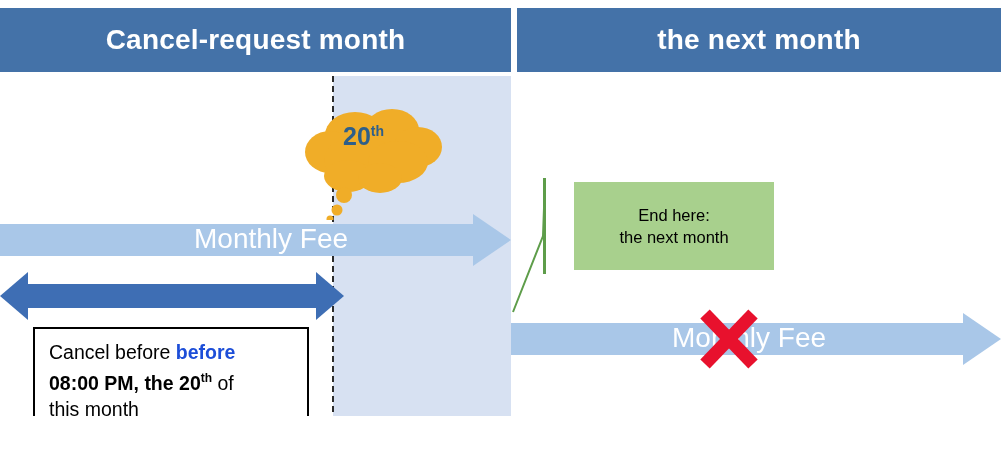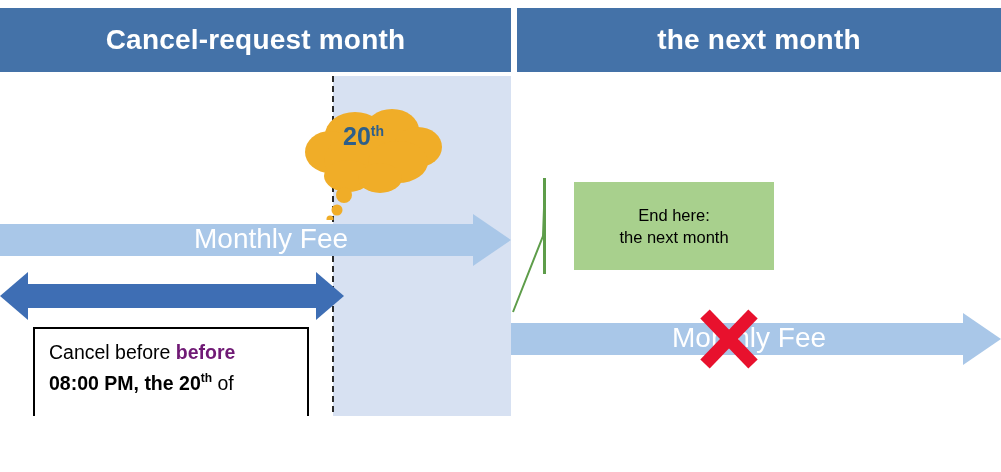--- a/index.html
+++ b/index.html
@@ -134,21 +134,21 @@
     height: 102px;
     border: 2px solid #000000;
     background: #ffffff;
     box-sizing: border-box;
     padding: 10px 12px 0 14px;
     font-size: 19.5px;
     line-height: 26px;
     color: #000000;
   }
   #cancel-box .bold { font-weight: bold; }
-  #cancel-box .red  { font-weight: bold; color: #701a75; }
+  #cancel-box .red  { font-weight: bold; color: #1d4ed8; }
   #cancel-box sup   { font-size: 12px; vertical-align: super; }
 
   
   #note-box {
     position: absolute;
     left: 555px;
     top: 182px;
     width: 200px;
     height: 88px;
     background: #a8d08d;
@@ -242,20 +242,21 @@
 
   <div class="dbl-arrow">
     <div class="dbl-head-l"></div>
     <div class="dbl-body"></div>
     <div class="dbl-head-r"></div>
   </div>
 
   <div id="cancel-box">
     <div><span>Cancel before </span><span class="red">before</span></div>
     <div><span class="bold">08:00 PM, the 20</span><sup class="bold">th</sup><span> of</span></div>
+    <div>this month</div>
   </div>
 
   <div class="note-bracket"></div>
   <svg style="position:absolute; left:505px; top:176px; width:60px; height:140px;" viewBox="0 0 60 140">
     <polyline points="40,4 38,60 8,136" fill="none" stroke="#5e9d4a" stroke-width="2"></polyline>
   </svg>
 
   <div id="note-box">
     <div>End here:</div>
     <div>the next month</div>

